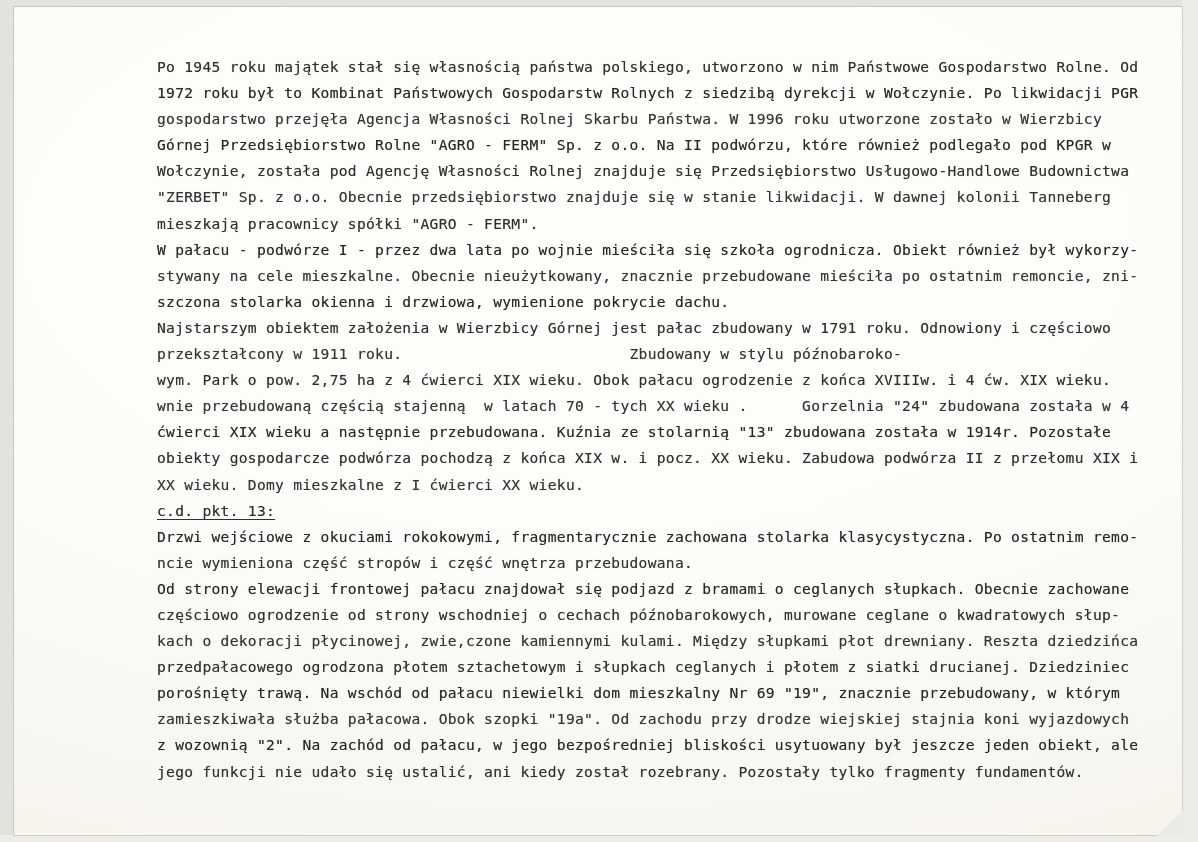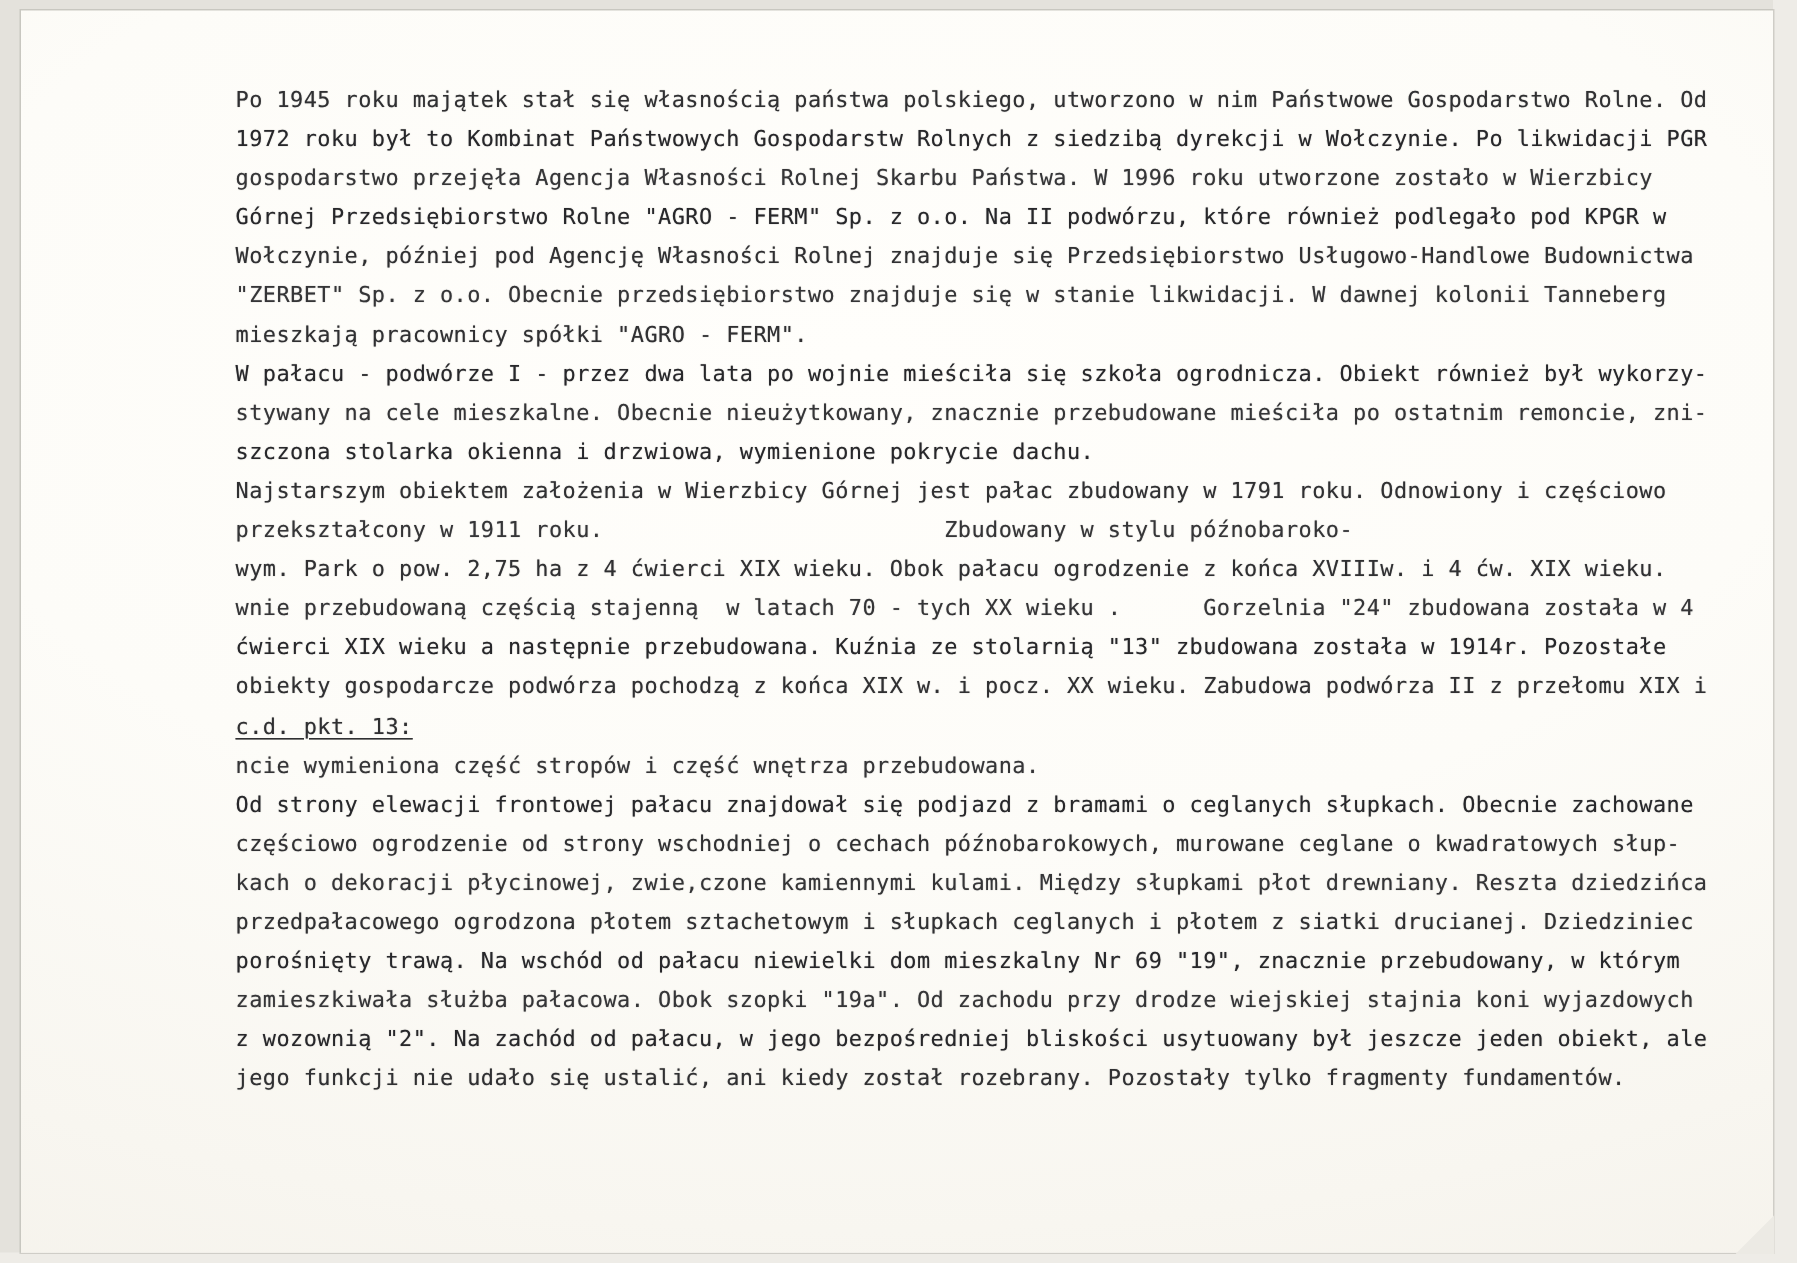--- a/index.html
+++ b/index.html
@@ -111,33 +111,35 @@
 
   <div id="paper">
     <div id="grain"></div>
 
     <div id="typescript">
 
     <div class="lineblock"><span class="tline ink-a">Po 1945 roku majątek stał się własnością państwa polskiego, utworzono w nim Państwowe Gospodarstwo Rolne. Od</span></div>
         <div class="lineblock"><span class="tline ink-b">1972 roku był to Kombinat Państwowych Gospodarstw Rolnych z siedzibą dyrekcji w Wołczynie. Po likwidacji PGR</span></div>
         <div class="lineblock"><span class="tline ink-c">gospodarstwo przejęła Agencja Własności Rolnej Skarbu Państwa. W 1996 roku utworzone zostało w Wierzbicy</span></div>
         <div class="lineblock"><span class="tline ink-b">Górnej Przedsiębiorstwo Rolne "AGRO - FERM" Sp. z o.o. Na II podwórzu, które również podlegało pod KPGR w</span></div>
-        <div class="lineblock"><span class="tline ink-a">Wołczynie, później pod Agencję Własności Rolnej znajduje się Przedsiębiorstwo Usługowo-Handlowe Budownictwa</span></div>
+        <div class="lineblock"><span class="tline ink-a">Wołczynie, została pod Agencję Własności Rolnej znajduje się Przedsiębiorstwo Usługowo-Handlowe Budownictwa</span></div>
         <div class="lineblock"><span class="tline ink-c">"ZERBET" Sp. z o.o. Obecnie przedsiębiorstwo znajduje się w stanie likwidacji. W dawnej kolonii Tanneberg</span></div>
         <div class="lineblock"><span class="tline ink-a">mieszkają pracownicy spółki "AGRO - FERM".</span></div>
         <div class="lineblock"><span class="tline ink-b">W pałacu - podwórze I - przez dwa lata po wojnie mieściła się szkoła ogrodnicza. Obiekt również był wykorzy-</span></div>
         <div class="lineblock"><span class="tline ink-c">stywany na cele mieszkalne. Obecnie nieużytkowany, znacznie przebudowane mieściła po ostatnim remoncie, zni-</span></div>
         <div class="lineblock"><span class="tline ink-b">szczona stolarka okienna i drzwiowa, wymienione pokrycie dachu.</span></div>
         <div class="lineblock"><span class="tline ink-a">Najstarszym obiektem założenia w Wierzbicy Górnej jest pałac zbudowany w 1791 roku. Odnowiony i częściowo</span></div>
         <div class="lineblock"><span class="tline ink-c">przekształcony w 1911 roku.                         Zbudowany w stylu późnobaroko-</span></div>
         <div class="lineblock"><span class="tline ink-a">wym. Park o pow. 2,75 ha z 4 ćwierci XIX wieku. Obok pałacu ogrodzenie z końca XVIIIw. i 4 ćw. XIX wieku.</span></div>
         <div class="lineblock"><span class="tline ink-c">wnie przebudowaną częścią stajenną  w latach 70 - tych XX wieku .      Gorzelnia "24" zbudowana została w 4</span></div>
         <div class="lineblock"><span class="tline ink-b">ćwierci XIX wieku a następnie przebudowana. Kuźnia ze stolarnią "13" zbudowana została w 1914r. Pozostałe</span></div>
         <div class="lineblock"><span class="tline ink-a">obiekty gospodarcze podwórza pochodzą z końca XIX w. i pocz. XX wieku. Zabudowa podwórza II z przełomu XIX i</span></div>
+        <div class="lineblock"><span class="tline ink-c">XX wieku. Domy mieszkalne z I ćwierci XX wieku.</span></div>
         <div class="lineblock"><span class="tline ink-a underlined">c.d. pkt. 13:</span></div>
+        <div class="lineblock"><span class="tline ink-b">Drzwi wejściowe z okuciami rokokowymi, fragmentarycznie zachowana stolarka klasycystyczna. Po ostatnim remo-</span></div>
         <div class="lineblock"><span class="tline ink-c">ncie wymieniona część stropów i część wnętrza przebudowana.</span></div>
         <div class="lineblock"><span class="tline ink-b">Od strony elewacji frontowej pałacu znajdował się podjazd z bramami o ceglanych słupkach. Obecnie zachowane</span></div>
         <div class="lineblock"><span class="tline ink-a">częściowo ogrodzenie od strony wschodniej o cechach późnobarokowych, murowane ceglane o kwadratowych słup-</span></div>
         <div class="lineblock"><span class="tline ink-c">kach o dekoracji płycinowej, zwie,czone kamiennymi kulami. Między słupkami płot drewniany. Reszta dziedzińca</span></div>
         <div class="lineblock"><span class="tline ink-a">przedpałacowego ogrodzona płotem sztachetowym i słupkach ceglanych i płotem z siatki drucianej. Dziedziniec</span></div>
         <div class="lineblock"><span class="tline ink-b">porośnięty trawą. Na wschód od pałacu niewielki dom mieszkalny Nr 69 "19", znacznie przebudowany, w którym</span></div>
         <div class="lineblock"><span class="tline ink-c">zamieszkiwała służba pałacowa. Obok szopki "19a". Od zachodu przy drodze wiejskiej stajnia koni wyjazdowych</span></div>
         <div class="lineblock"><span class="tline ink-b">z wozownią "2". Na zachód od pałacu, w jego bezpośredniej bliskości usytuowany był jeszcze jeden obiekt, ale</span></div>
         <div class="lineblock"><span class="tline ink-a">jego funkcji nie udało się ustalić, ani kiedy został rozebrany. Pozostały tylko fragmenty fundamentów.</span></div>
       </div>

